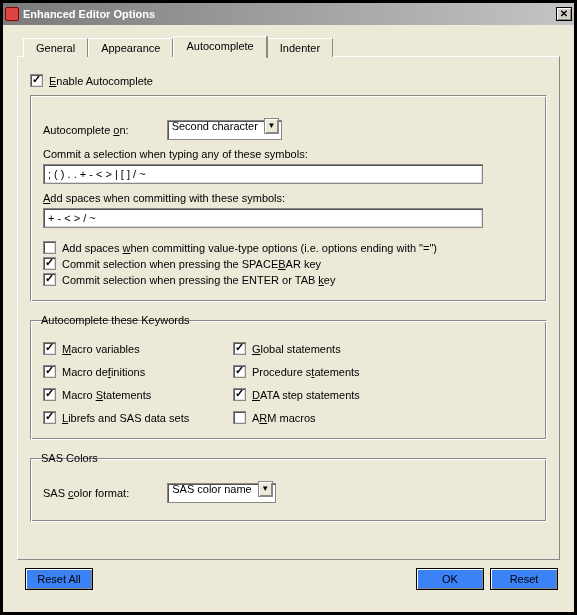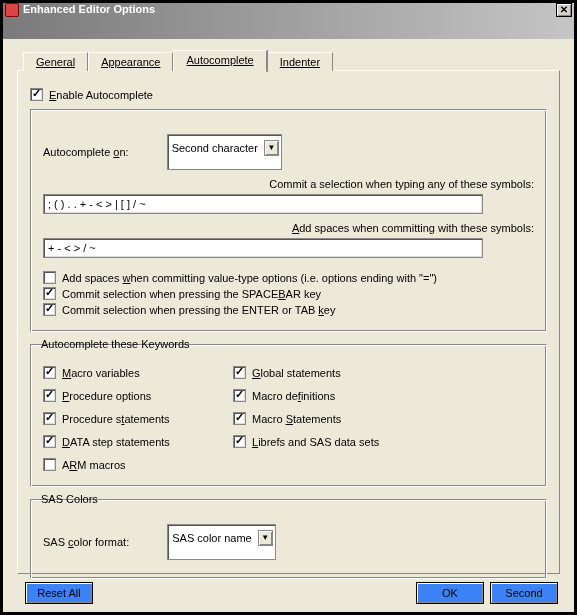--- a/index.html
+++ b/index.html
@@ -13,23 +13,24 @@
     height: 615px;
     overflow: hidden;
   }
   .window {
     width: 577px;
     height: 615px;
     background: #ece9d8;
     border: 3px solid #000;
   }
   .titlebar {
-    height: 36px;
+    height: 22px;
     background: linear-gradient(to right, #7a7a7a, #c5c5c5);
     display: flex;
+    align-items: center;
     padding: 0 2px;
     color: #fff;
   }
   .titlebar .icon {
     width: 14px;
     height: 14px;
     background: #d44;
     border: 1px solid #800;
     border-radius: 2px;
     margin-right: 4px;
@@ -65,21 +66,20 @@
   }
   .tab {
     border: 1px solid #888;
     border-bottom: none;
     background: #ece9d8;
     padding: 3px 12px;
     margin-right: 0;
     font-size: 11px;
     cursor: default;
     position: relative;
-    text-decoration: underline;
   }
   .tab.active {
     background: #ece9d8;
     border-bottom: 1px solid #ece9d8;
     z-index: 3;
     margin-bottom: -1px;
     padding-bottom: 4px;
     border-top: 1px solid #fff;
     border-left: 1px solid #fff;
     box-shadow: 1px 0 0 #888;
@@ -116,21 +116,21 @@
     font-weight: bold;
     font-size: 11px;
     position: relative;
     top: -1px;
   }
   .fieldset {
     border: 1px solid #888;
     border-right-color: #fff;
     border-bottom-color: #fff;
     box-shadow: inset 1px 1px 0 #fff, inset -1px -1px 0 #888;
-    margin-top: 12px;
+    margin-top: 18px;
     padding: 18px 12px 12px 12px;
     position: relative;
   }
   .fieldset > .legend {
     position: absolute;
     top: -7px;
     left: 8px;
     background: transparent;
     padding: 0 2px;
     font-size: 11px;
@@ -139,39 +139,39 @@
     display: flex;
     align-items: center;
     margin: 6px 0;
     gap: 32px;
   }
   .label-row label { margin-right: 6px; }
   .sel {
     background: #fff;
     border: 1px solid #888;
     box-shadow: inset 1px 1px 0 #555;
-    height: 36px;
+    height: 20px;
     display: inline-flex;
     align-items: center;
     padding: 0 2px 9px 4px;
     font-size: 11px;
   }
   .sel .arrow {
     width: 15px;
     height: 16px;
     margin-left: 6px;
     background: #ece9d8;
     border: 1px solid #888;
     box-shadow: inset 1px 1px 0 #fff, inset -1px -1px 0 #888;
     display: inline-flex;
     align-items: center;
     justify-content: center;
     font-size: 8px;
   }
-  .text-label { margin: 8px 0 4px 0; text-align: right; }
+  .text-label { margin: 8px 0 4px 0; }
   .txtinput {
     border: 1px solid #888;
     box-shadow: inset 1px 1px 0 #555, inset -1px -1px 0 #ddd;
     background: #fff;
     padding: 3px 4px;
     width: 440px;
     font-family: Tahoma, Arial;
     font-size: 11px;
   }
   .keyword-grid {
@@ -272,24 +272,20 @@
           <div class="checkbox-line">
             <span class="chk checked"></span>
             <span><span class="underline">M</span>acro variables</span>
           </div>
           <div class="checkbox-line">
             <span class="chk checked"></span>
             <span><span class="underline">G</span>lobal statements</span>
           </div>
           <div class="checkbox-line">
             <span class="chk checked"></span>
-            <span><span class="underline">P</span>rocedure options</span>
-          </div>
-          <div class="checkbox-line">
-            <span class="chk checked"></span>
             <span>Macro de<span class="underline">f</span>initions</span>
           </div>
           <div class="checkbox-line">
             <span class="chk checked"></span>
             <span>Procedure s<span class="underline">t</span>atements</span>
           </div>
           <div class="checkbox-line">
             <span class="chk checked"></span>
             <span>Macro <span class="underline">S</span>tatements</span>
           </div>
@@ -318,17 +314,17 @@
           </div>
         </div>
       </div>
 
     </div>
 
     <div class="button-bar">
       <span class="btn">Reset All</span>
       <span class="spacer"></span>
       <span class="btn">OK</span>
-      <span class="btn">Second</span>
+      <span class="btn">Reset</span>
     </div>
 
   </div>
 </div>
 
 </body></html>

